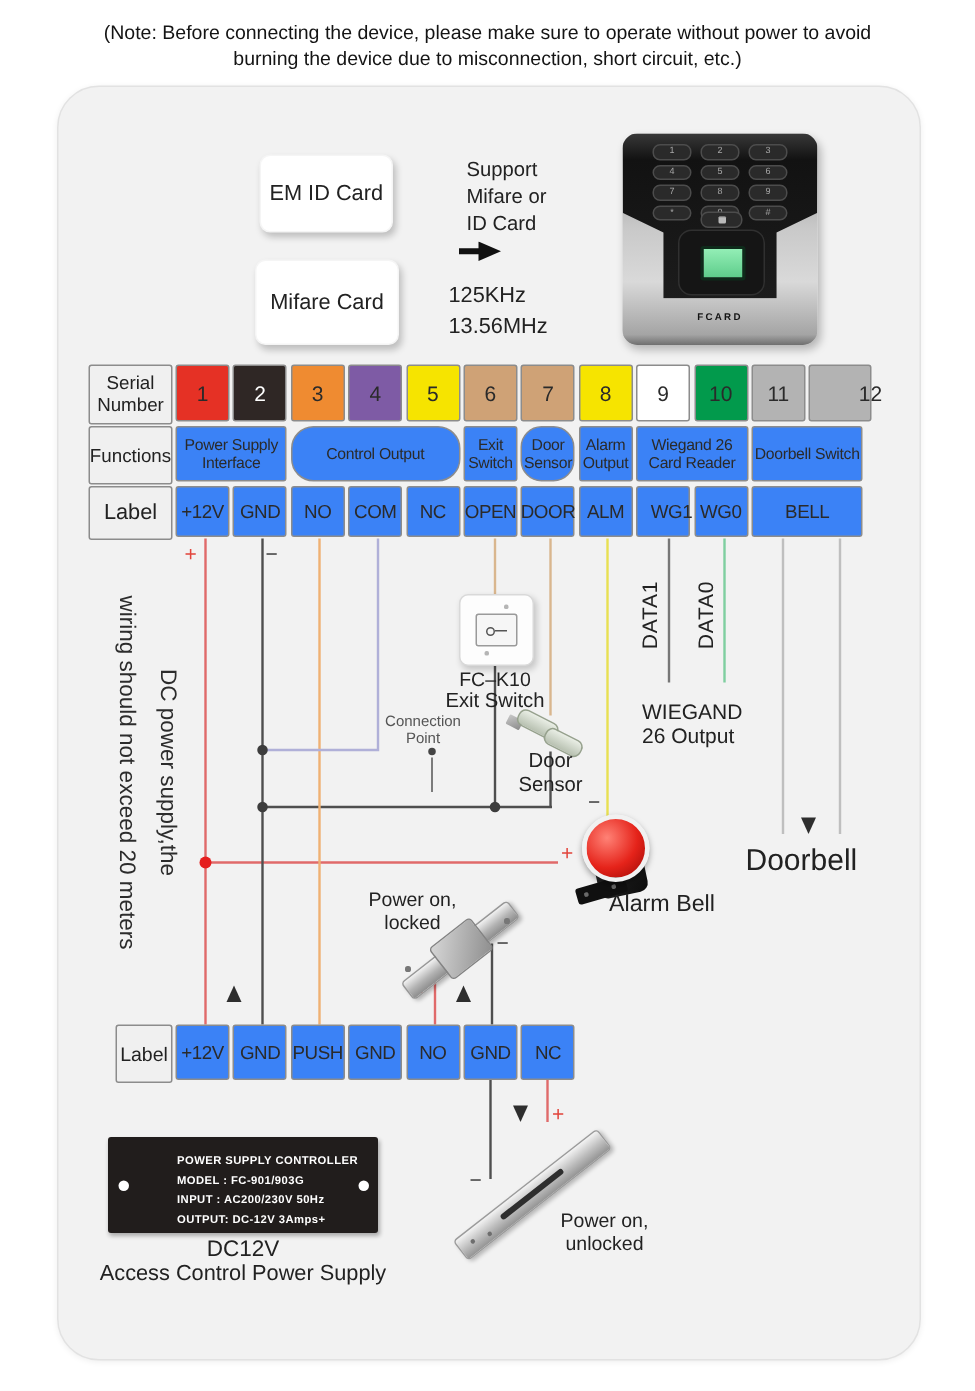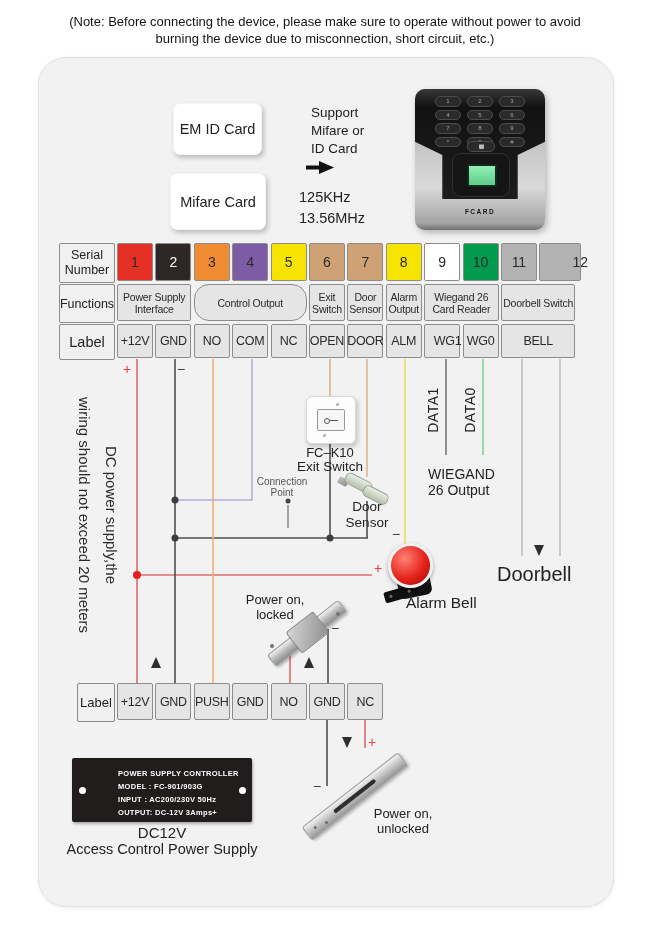--- a/index.html
+++ b/index.html
@@ -35,21 +35,21 @@
   .fp{position:absolute;left:37px;top:64px;width:56px;height:42px;background:#151515;border:1px solid #303030;border-radius:9px;}
   .fp-win{position:absolute;left:14px;top:10px;width:26px;height:19px;border-radius:2px;border:2px solid #0e2a1a;
           background:linear-gradient(180deg,#93eeb6,#5ecd8b);}
   .dev-brand{position:absolute;left:0;top:119px;width:100%;text-align:center;font-size:6.5px;font-weight:bold;
              letter-spacing:1.5px;color:#141414;}
   .dev-foot{position:absolute;left:0;bottom:0;width:100%;height:7px;background:linear-gradient(180deg,#a5a5a5,#6f6f6f);}
   
   .hcell{background:#f0f0f0;border:1.3px solid #8c8c8c;border-radius:2px;display:flex;align-items:center;
          justify-content:center;text-align:center;color:#222;}
   .cells-row{left:117px;display:flex;gap:2.4px;}
-  .cell{width:36px;background:#e5e5e5;border:1.3px solid #8c8c8c;border-radius:2px;box-sizing:border-box;
+  .cell{width:36px;background:#3b82f6;border:1.3px solid #8c8c8c;border-radius:2px;box-sizing:border-box;
         display:flex;align-items:center;justify-content:center;text-align:center;color:#2a2a2a;}
   .serial-row .cell{font-size:14px;}
   .serial-row .cell.lite{color:#fff;}
   .func-row .cell{font-size:10.5px;line-height:12px;letter-spacing:-.2px;}
   .label-row .cell{font-size:12.5px;letter-spacing:-.3px;}
   .span2{width:74.4px;}
   .span3{width:112.8px;border-radius:15px;}
   
   .left-note{left:-58px;top:487px;width:310px;height:56px;transform:rotate(90deg);text-align:center;
              font-size:15px;line-height:27px;color:#2c2c2c;}
@@ -213,21 +213,21 @@
     <div class="cell" style="height: 38px; background: rgb(255, 255, 255);">9</div>
     <div class="cell" style="height: 38px; background: rgb(2, 154, 76);">10</div>
     <div class="cell" style="height: 38px; background: rgb(179, 179, 179);">11</div>
     <div class="cell" style="height: 38px; background: rgb(179, 179, 179); padding-left: 40px;">12</div>
   </div>
 
   <div class="abs cells-row func-row" style="top:284px;height:37px;">
     <div class="cell span2" style="height:37px;">Power Supply Interface</div>
     <div class="cell span3" style="height:37px;">Control Output</div>
     <div class="cell" style="height:37px;">Exit Switch</div>
-    <div class="cell" style="height:37px;">Door Sensor</div>
+    <div class="cell" style="height:37px;border-radius:14px;">Door Sensor</div>
     <div class="cell" style="height:37px;">Alarm Output</div>
     <div class="cell span2" style="height:37px;">Wiegand 26 Card Reader</div>
     <div class="cell span2" style="height:37px;">Doorbell Switch</div>
   </div>
 
   <div class="abs cells-row label-row" style="top:324px;height:34px;">
     <div class="cell" style="height:34px;">+12V</div>
     <div class="cell" style="height:34px;">GND</div>
     <div class="cell" style="height:34px;">NO</div>
     <div class="cell" style="height:34px;">COM</div>

